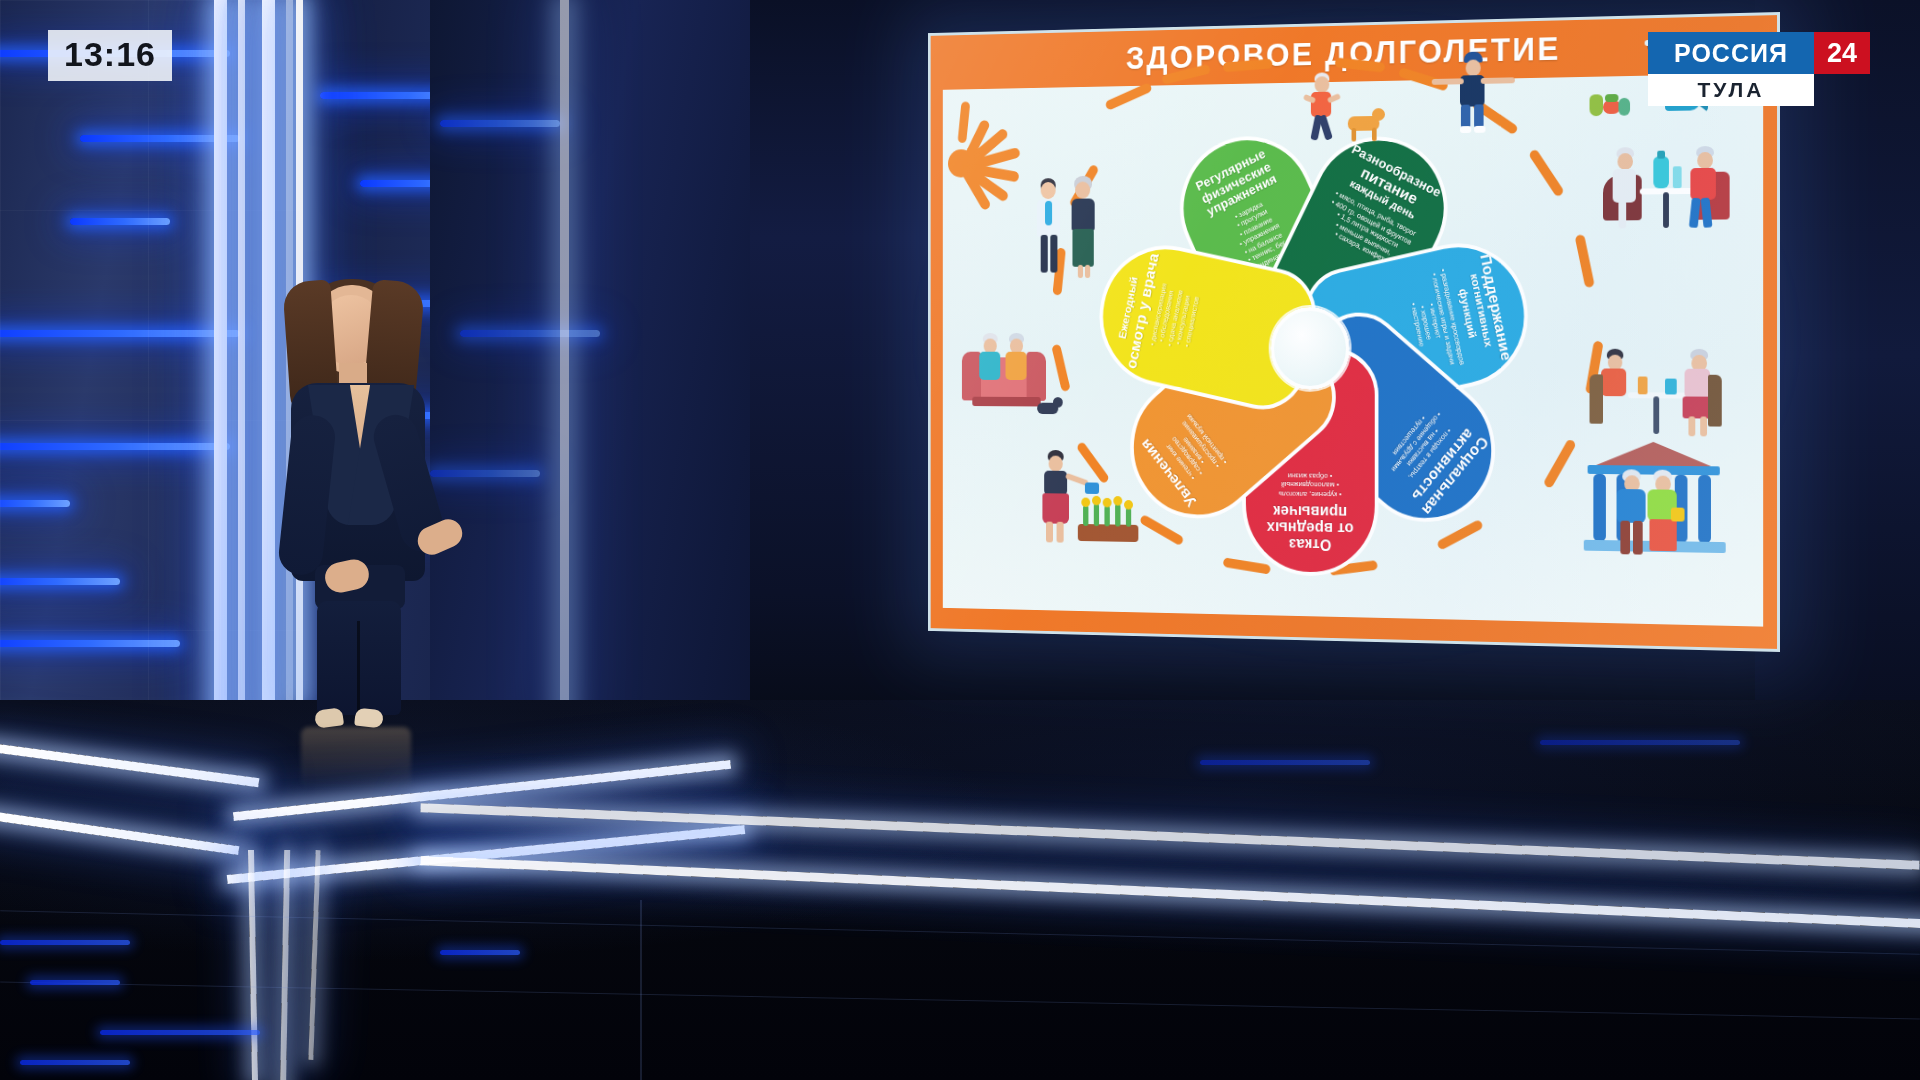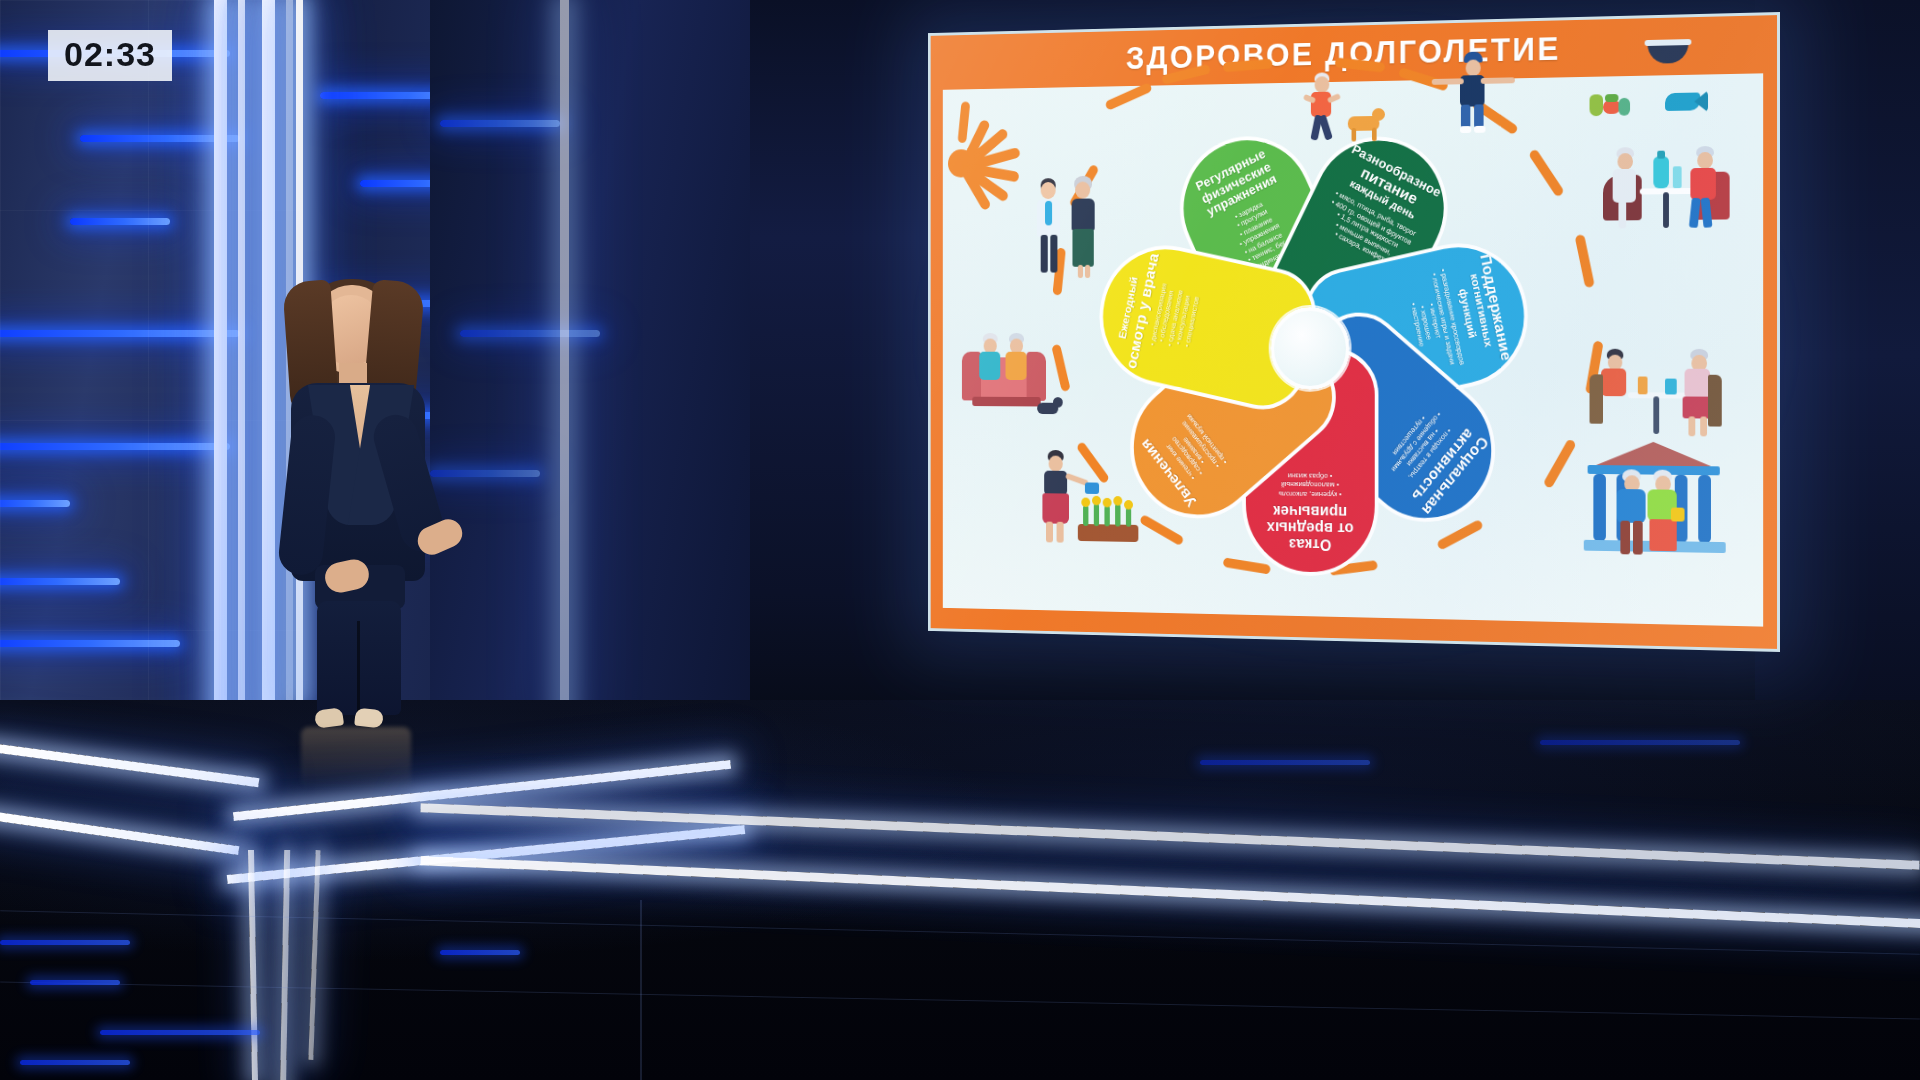--- a/index.html
+++ b/index.html
@@ -708,18 +708,31 @@
           <div class="body" style="left:76px; top:48px; width:30px; height:32px; background:#8ddb3c; border-radius:6px;"></div>
           <div class="body" style="left:78px; top:78px; width:28px; height:32px; background:#e8503c; border-radius:2px;"></div>
           <div class="body" style="left:100px;top:66px; width:14px; height:14px; background:#f2c50f; border-radius:3px;"></div>
         </div>
 
       </div>
       <div class="screen-sheen"></div>
     </div>
   </div>
 
+  <div class="logo">
+    <div class="logo-row1">
+      <div class="logo-rossiya">
+        <span>РОССИЯ</span>
+      </div>
+      <div class="logo-24">
+        <span>24</span>
+      </div>
+    </div>
+    <div class="logo-row2">
+      <span>ТУЛА</span>
+    </div>
+  </div>
 
   <div class="clock">
-    <span>02:33</span>
+    <span>13:16</span>
   </div>
 
 </div>
 
 </body></html>

